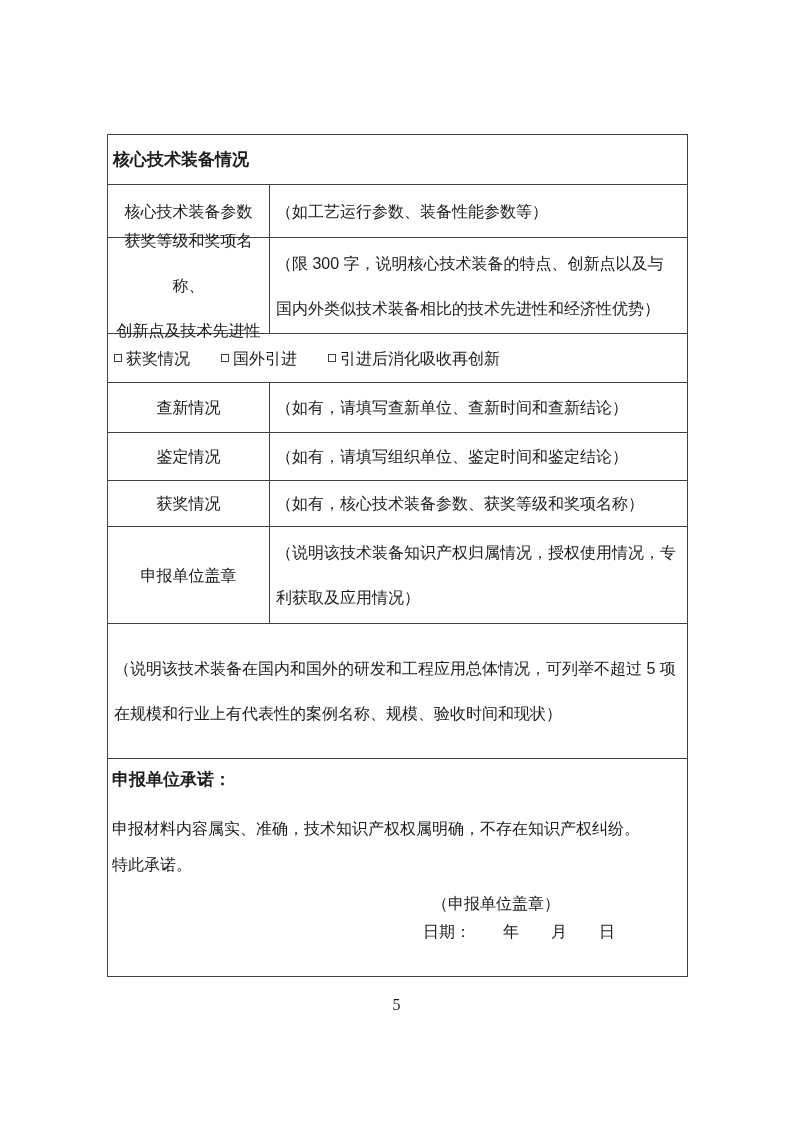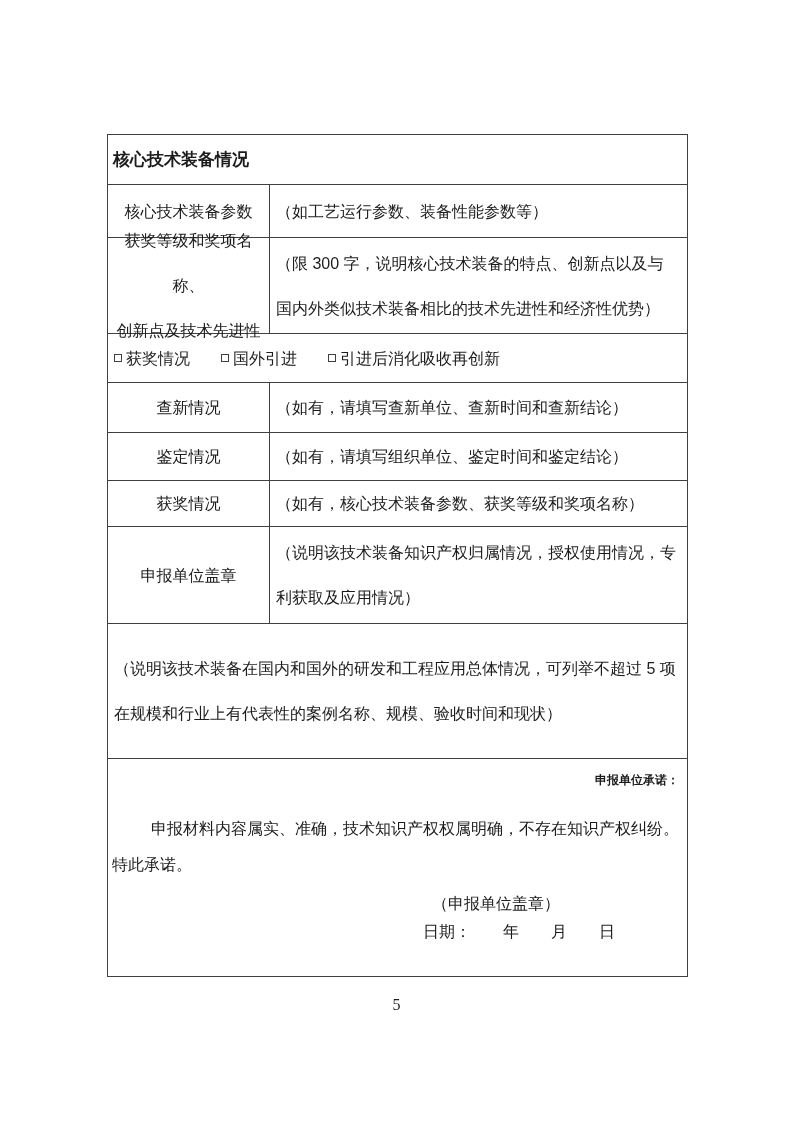--- a/index.html
+++ b/index.html
@@ -39,22 +39,22 @@
   }
   .opts { display:flex; align-items:center; }
   .opt { display:flex; align-items:center; margin-right:31px; white-space:nowrap; }
   .opt:last-child { margin-right:16px; }
   .cb {
     display:inline-block; width:8px; height:8px;
     border:1px solid #404040; margin-right:4px; background:#fff; flex:0 0 auto;
   }
   
   .pledge { padding:10px 8px 0 4px; line-height:22px; }
-  .pledge-heading { font-weight:bold; font-size:12px; margin-bottom:27px;text-align:right; }
-  .pledge-body    { margin-bottom:14px;text-align:right; }
+  .pledge-heading { font-weight:bold; font-size:17px; margin-bottom:27px; }
+  .pledge-body    { margin-bottom:14px; }
   .pledge-closing { margin-bottom:17px; }
   .pledge-stamp   { margin-left:320px; margin-bottom:6px; }
   .pledge-date    { margin-left:311px; }
   .page-number {
     position:absolute; left:0; right:0; top:996px; text-align:center;
     font-family:"Liberation Serif","DejaVu Serif",serif; font-size:16px;
   }
 </style>
 </head>
 <body>

